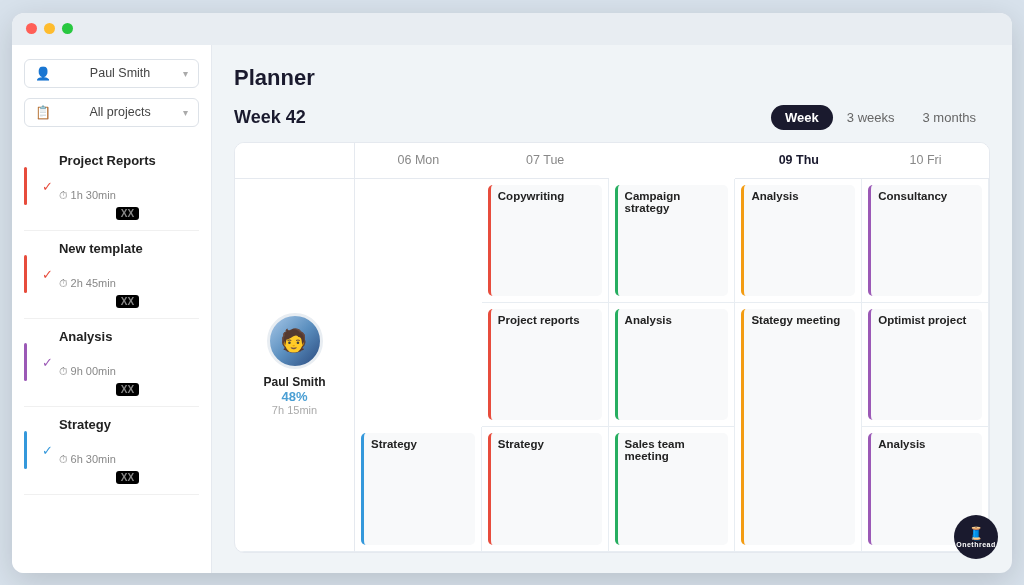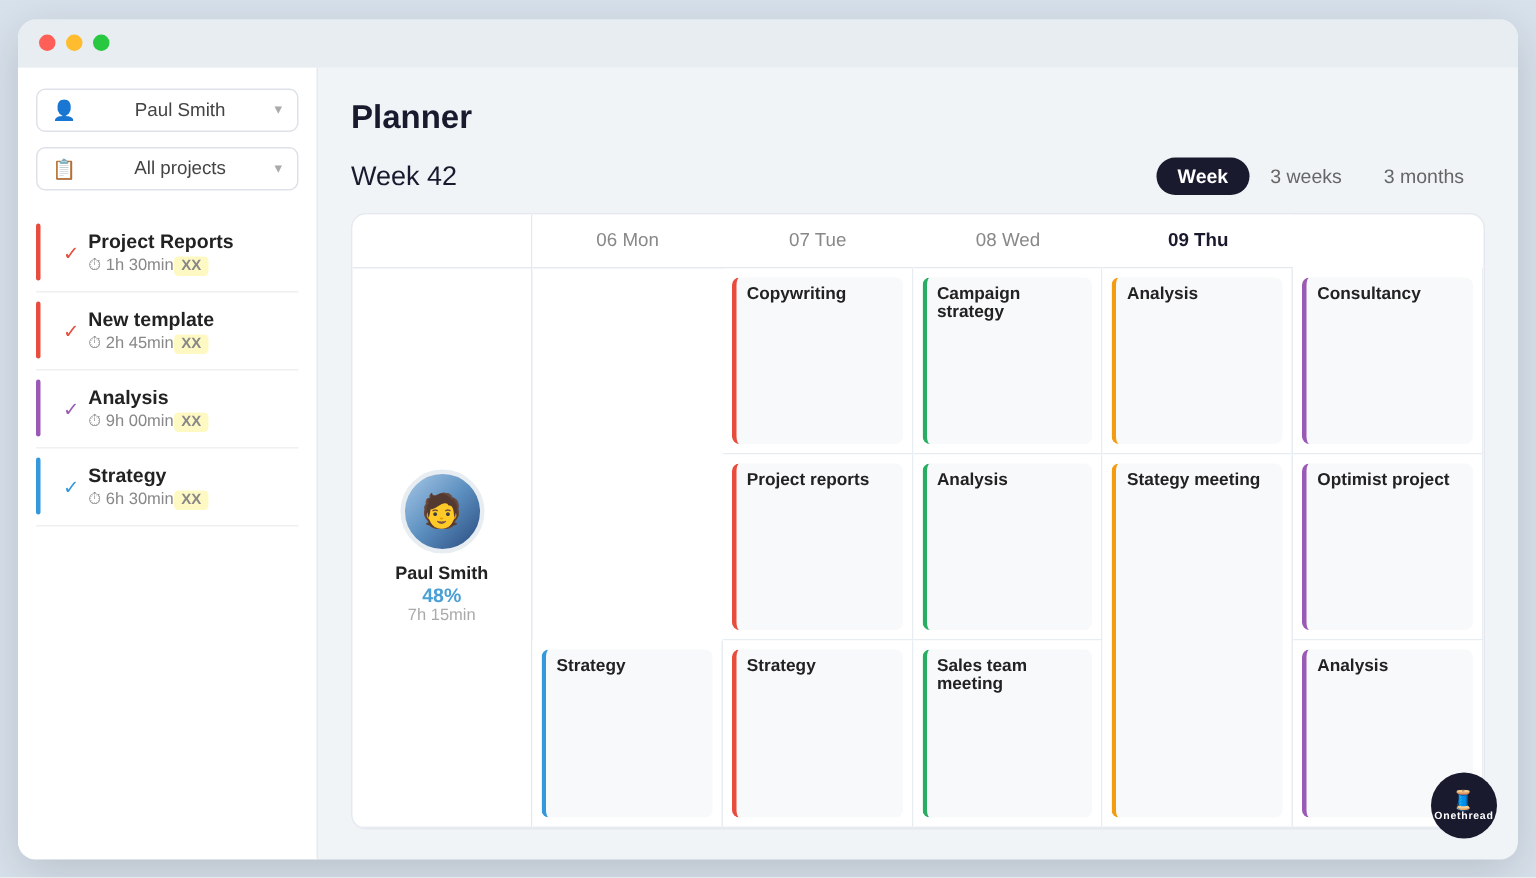--- a/index.html
+++ b/index.html
@@ -82,25 +82,26 @@
       top: 50%;
       transform: translateY(-50%);
     }
     .item-check { margin-left: 10px; margin-right: 6px; font-size: 13px; }
     .item-info { flex: 1; }
     .item-title { font-size: 13px; font-weight: 600; color: #222; }
     .item-meta { display: flex; align-items: center; gap: 0; margin-top: 3px; }
     .item-time { font-size: 11px; color: #888; display: flex; align-items: center; gap: 3px; }
     .item-badge {
       font-size: 10px;
-      background: #fef9c3;
+      background: #000000;
       color: #888;
       padding: 1px 5px;
       border-radius: 3px;
       font-weight: 600;
+      margin-top: 36px;
     }
     
     .main {
       flex: 1;
       padding: 20px 22px;
       overflow: hidden;
       display: flex;
       flex-direction: column;
     }
     .main-title {
@@ -108,21 +109,21 @@
       font-weight: 700;
       color: #1a1a2e;
       margin-bottom: 14px;
     }
     .planner-header {
       display: flex;
       align-items: center;
       justify-content: space-between;
       margin-bottom: 12px;
     }
-    .week-label { font-size: 18px; font-weight: 400; color: #1a1a2e; }
+    .week-label { font-size: 18px; font-weight: 700; color: #1a1a2e; }
     .view-tabs { display: flex; gap: 0; }
     .view-tab {
       padding: 5px 14px;
       font-size: 13px;
       color: #666;
       cursor: pointer;
       border-radius: 20px;
     }
     .view-tab.active {
       background: #1a1a2e;
@@ -320,22 +321,22 @@
           <div class="user-avatar">
             <div class="user-avatar-inner">🧑</div>
           </div>
           <div class="user-name">Paul Smith</div>
           <div class="user-pct">48%</div>
           <div class="user-time">7h 15min</div>
         </div>
 
       <div class="grid-header" style="grid-area: 1 / 2;">06 Mon</div>
           <div class="grid-header" style="grid-area: 1 / 3;">07 Tue</div>
-          <div class="grid-header" style="grid-area: 1 / 4;">08 Wed</div>
           <div class="grid-header today" style="grid-area: 1 / 5;">09 Thu</div>
+          <div class="grid-header" style="grid-area: 1 / 6;">10 Fri</div>
           <div class="grid-cell" style="grid-area: 4 / 2;">
             <div class="task-card" style="border-left-color: rgb(52, 152, 219);">Strategy</div>
           </div>
           <div class="grid-cell" style="grid-area: 2 / 3;">
             <div class="task-card" style="border-left-color: rgb(231, 76, 60);">Copywriting</div>
           </div>
           <div class="grid-cell" style="grid-area: 3 / 3;">
             <div class="task-card" style="border-left-color: rgb(231, 76, 60);">Project reports</div>
           </div>
           <div class="grid-cell" style="grid-area: 4 / 3;">

